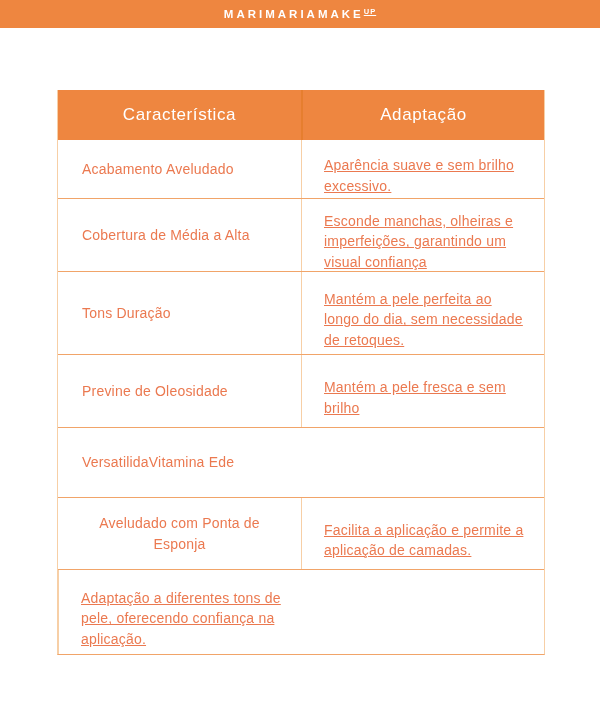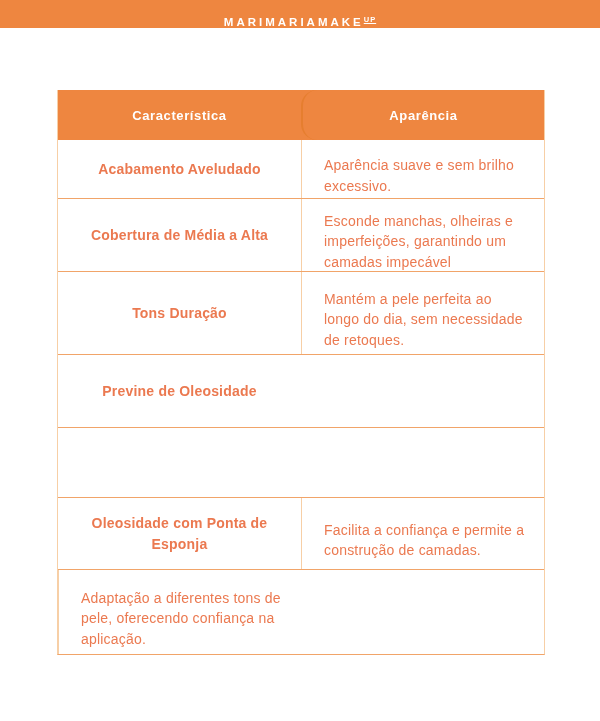--- a/index.html
+++ b/index.html
@@ -19,21 +19,21 @@
     background:var(--page_bg);
     font-family:"Liberation Sans", sans-serif;
     position:relative;
     overflow:hidden;
   }
   .banner{
     position:absolute;
     top:0;left:0;
     width:600px;height:28px;
     background:var(--banner_bg);
-    display:flex;align-items:flex-end;justify-content:center;
+    display:flex;align-items:center;justify-content:center;
   }
   .logo{
     color:#fff;
     font-size:11.5px;
     font-weight:700;
     letter-spacing:3px;
     line-height:1;
     white-space:nowrap;
   }
   .logo sup{
@@ -52,24 +52,23 @@
   }
   .header-row{
     display:flex;
     height:50px;
     background:var(--header_bg);
   }
   .header-cell{
     flex:1 1 50%;
     display:flex;align-items:center;justify-content:center;
     color:var(--header_text);
-    font-size:13px;
-    font-weight:700;
+    font-size:17px;
+    font-weight:400;
     letter-spacing:0.6px;
-    border-radius:16px;
   }
   .header-cell + .header-cell{
     border-left:2px solid var(--header_divider);
   }
   .row{
     display:flex;
     border-bottom:1px solid var(--border_horizontal);
   }
   .row:last-child{border-bottom:none;}
   .rows .row:nth-child(1){height:59px;}
@@ -81,89 +80,95 @@
   .rows .row:nth-child(7){height:84px;}
   .cell{
     color:var(--cell_text);
     font-size:14px;
     font-weight:500;
     letter-spacing:0.2px;
     line-height:1.45;
   }
   .cell.feature{
     flex:0 0 50%;
-    display:flex;align-items:center;justify-content:center;
+    display:flex;align-items:center;justify-content:flex-start;
     text-align:center;
     padding:0 24px;
-    font-weight:bold;
   }
   .cell.benefit{
     flex:0 0 50%;
     display:flex;align-items:center;
     text-align:left;
     padding:19px 18px 6px 22px;
     border-left:1px solid var(--border_vertical);
+    text-decoration:underline;
   }
   .cell.benefit span{max-width:208px;display:block;}
 </style>
 </head>
 <body>
 
 <header class="banner">
   <div class="logo"><span>MARIMARIAMAKE</span><sup>UP</sup></div>
 </header>
 
 <section class="feature-table">
   <div class="header-row">
     <div class="header-cell">Característica</div>
-    <div class="header-cell">Aparência</div>
+    <div class="header-cell">Adaptação</div>
   </div>
   <div class="rows">
   <div class="row">
     <div class="cell feature">
       <span>Acabamento Aveludado</span>
     </div>
     <div class="cell benefit">
       <span>Aparência suave e sem brilho excessivo.</span>
     </div>
   </div>
 
   <div class="row">
     <div class="cell feature">
       <span>Cobertura de Média a Alta</span>
     </div>
     <div class="cell benefit">
-      <span>Esconde manchas, olheiras e imperfeições, garantindo um camadas impecável</span>
+      <span>Esconde manchas, olheiras e imperfeições, garantindo um visual confiança</span>
     </div>
   </div>
 
   <div class="row">
     <div class="cell feature">
       <span>Tons Duração</span>
     </div>
     <div class="cell benefit">
       <span>Mantém a pele perfeita ao longo do dia, sem necessidade de retoques.</span>
     </div>
   </div>
 
   <div class="row">
     <div class="cell feature">
       <span>Previne de Oleosidade</span>
     </div>
-  </div>
-
-  <div class="row">
+    <div class="cell benefit">
+      <span>Mantém a pele fresca e sem brilho</span>
+    </div>
   </div>
 
   <div class="row">
     <div class="cell feature">
-      <span>Oleosidade com Ponta de Esponja</span>
+      <span>VersatilidaVitamina Ede</span>
+    </div>
+  </div>
+
+  <div class="row">
+    <div class="cell feature">
+      <span>Aveludado com Ponta de Esponja</span>
     </div>
     <div class="cell benefit">
-      <span>Facilita a confiança e permite a construção de camadas.</span>
+      <span>Facilita a aplicação e permite a aplicação de camadas.</span>
     </div>
   </div>
 
   <div class="row">
     <div class="cell benefit">
       <span>Adaptação a diferentes tons de pele, oferecendo confiança na aplicação.</span>
     </div>
   </div>
 </div>
 </section>

